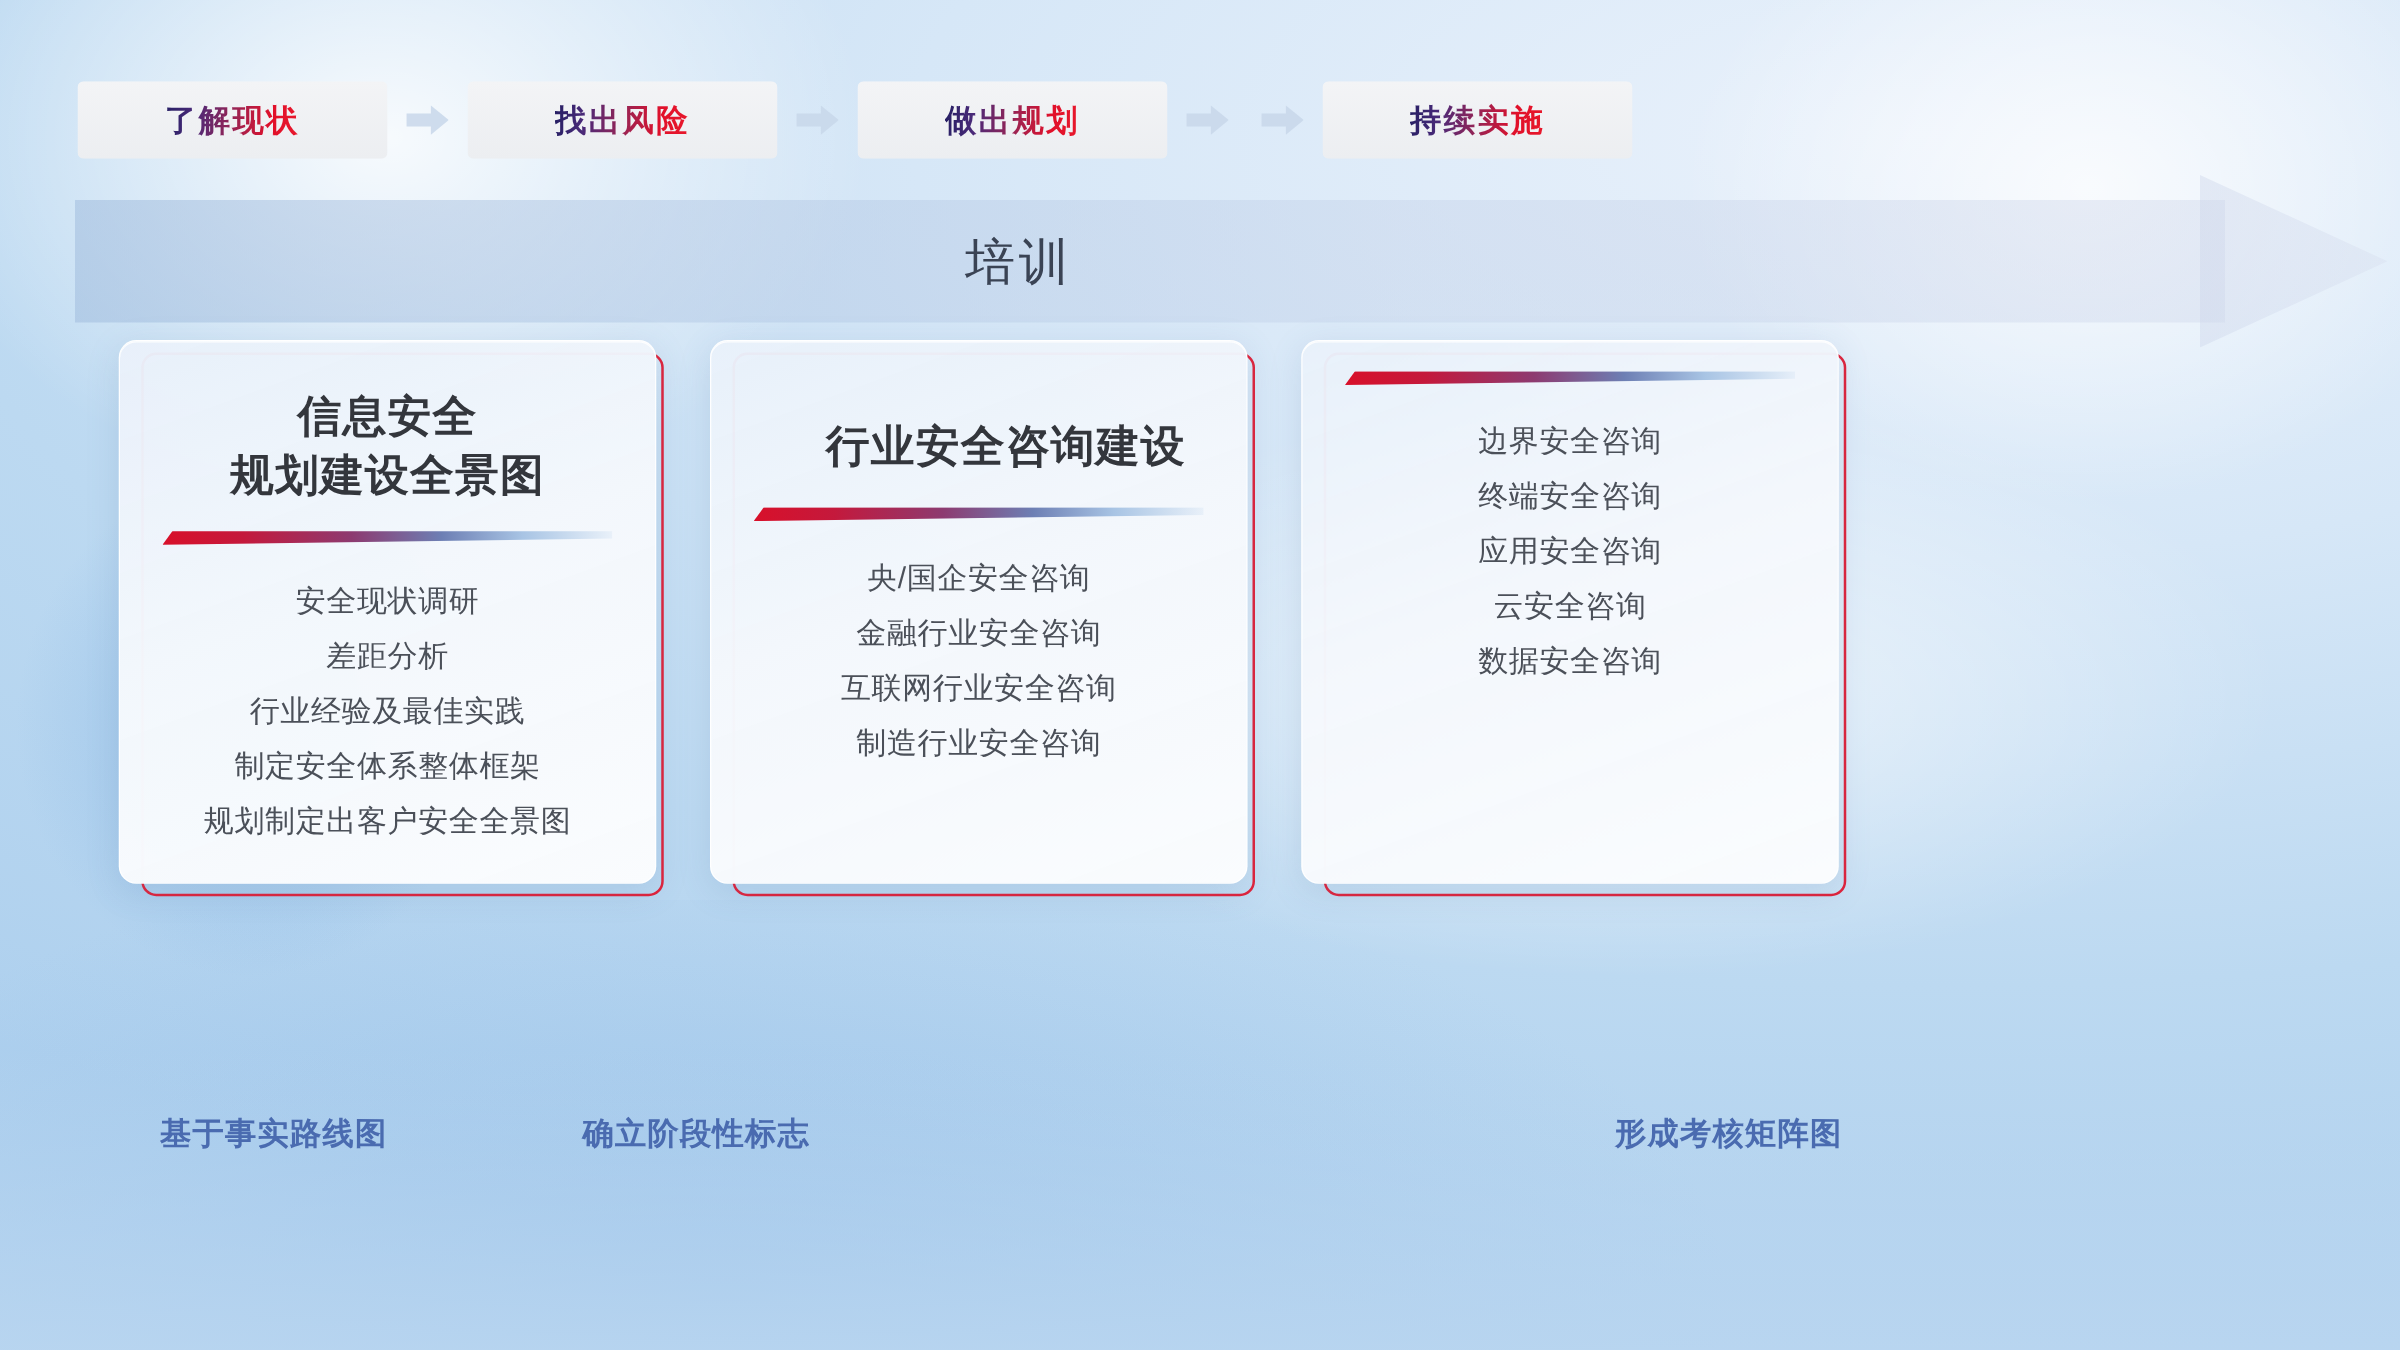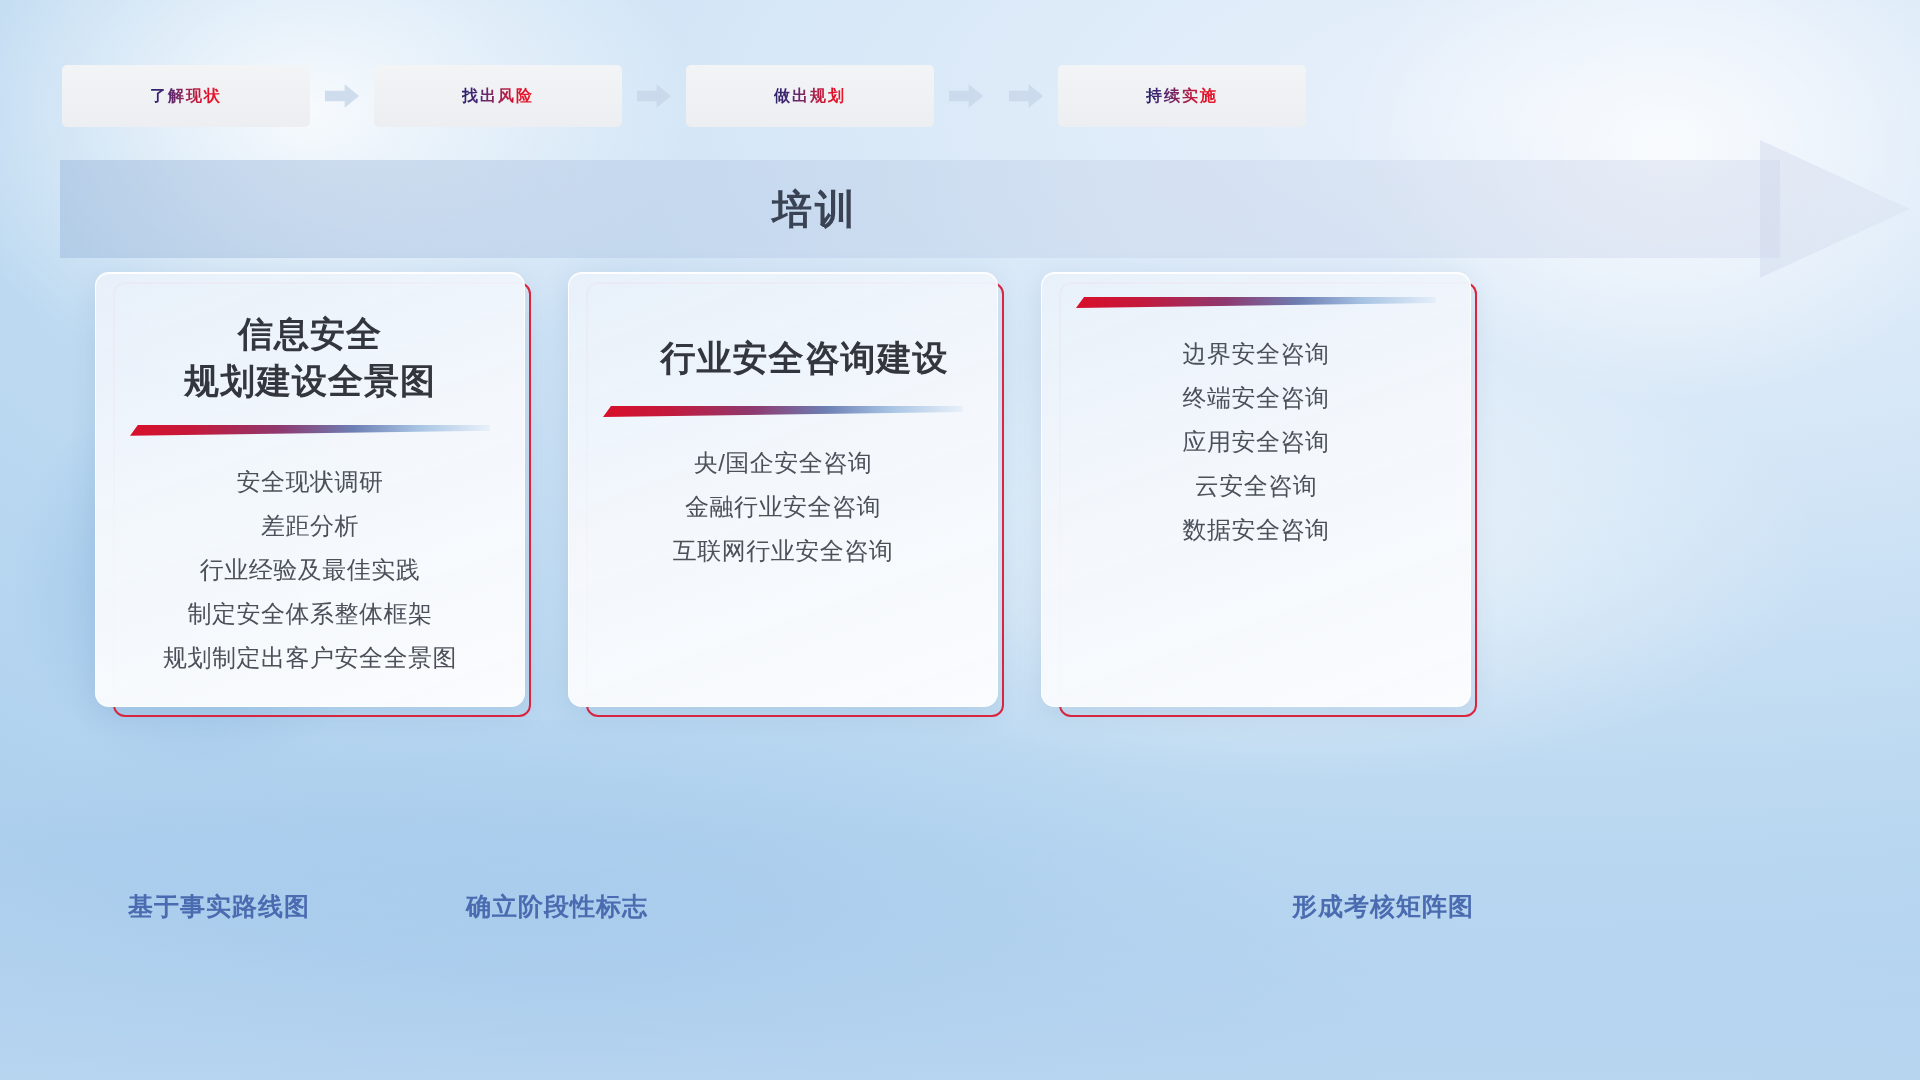--- a/index.html
+++ b/index.html
@@ -63,21 +63,21 @@
     content:"";position:absolute;inset:-2px;border-radius:9px;
     background:linear-gradient(100deg,#2b2f72 0%,#5a3b86 28%,#b0264a 58%,#e2192c 100%);
     z-index:-1;
   }
   .step-box::after{
     content:"";position:absolute;inset:0;border-radius:7px;
     background:linear-gradient(180deg,#f4f5f7 0%,#ebedf0 100%);
     z-index:-1;
   }
   .step-label{
-    font-size:16px;font-weight:700;letter-spacing:2px;
+    font-size:25px;font-weight:700;letter-spacing:2px;
     background:linear-gradient(95deg,#251f63 0%,#4a2a79 22%,#9c2352 52%,#e1102a 78%,#e8192c 100%);
     -webkit-background-clip:text;background-clip:text;
     color:transparent;-webkit-text-fill-color:transparent;
     white-space:nowrap;
   }
   .step-arrow{
     width:34px;height:26px;margin:0 13px;flex:none;
     background:#c8d7ea;
     clip-path:polygon(0 30%,58% 30%,58% 5%,100% 50%,58% 95%,58% 70%,0 70%);
     opacity:.85;
@@ -96,21 +96,21 @@
         rgba(206,214,234,.40) 100%);
   }
   .banner-head{
     position:absolute;left:1700px;top:-20px;width:150px;height:138px;
     background:linear-gradient(90deg, rgba(204,213,234,.42), rgba(210,216,234,.30));
     clip-path:polygon(0 0,0 100%,100% 50%);
   }
   .banner-title{
     position:absolute;left:0;top:0;width:1510px;height:98px;
     display:flex;align-items:center;justify-content:center;
-    font-size:40px;font-weight:700;color:#3a4354;letter-spacing:3px;
+    font-size:40px;font-weight:400;color:#3a4354;letter-spacing:3px;
   }
 
   
   #cards{
     position:absolute;left:0;top:272px;width:1920px;height:600px;
   }
   .card-wrap{position:absolute;top:0;}
   .card-wrap.c0{left:95px;width:438px;}
   .card-wrap.c1{left:568px;width:438px;}
   .card-wrap.c2{left:1041px;width:438px;}
@@ -236,20 +236,21 @@
       <div class="card-frame"></div>
       <div class="card one-line">
         <div class="card-title">行业安全咨询建设</div>
         <div class="divider">
           <i></i>
         </div>
         <ul class="card-list">
           <li>央/国企安全咨询</li>
           <li>金融行业安全咨询</li>
           <li>互联网行业安全咨询</li>
+          <li>制造行业安全咨询</li>
         </ul>
       </div>
     </div>
     <div class="card-wrap c2">
       <div class="card-frame"></div>
       <div class="card one-line">
         <div class="divider">
           <i></i>
         </div>
         <ul class="card-list">

